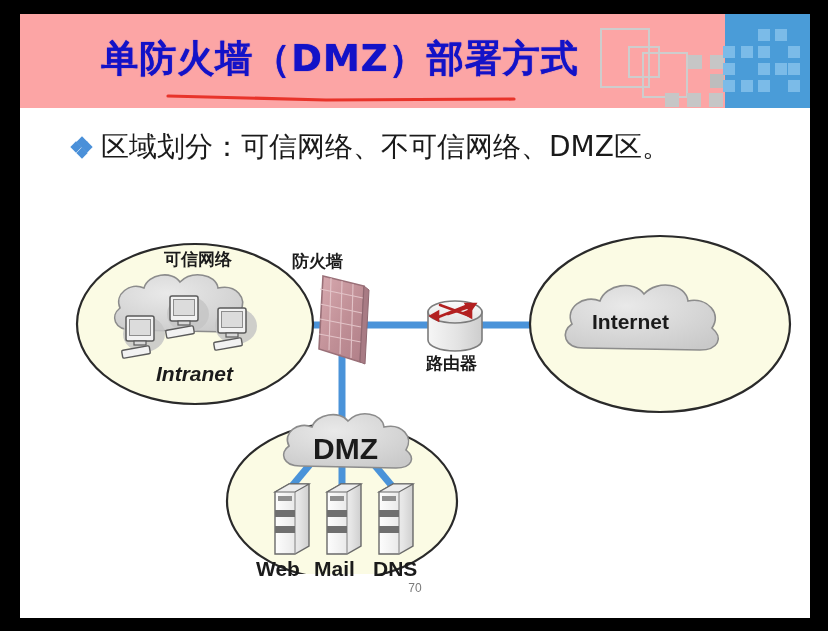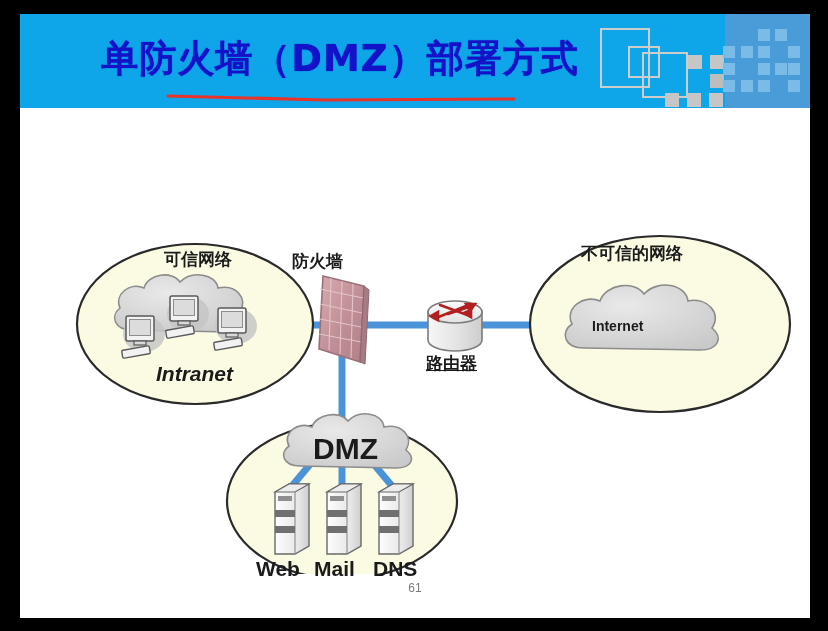--- a/index.html
+++ b/index.html
@@ -4,21 +4,21 @@
 <style>
   html,body{margin:0;padding:0;background:#000;}
   body{width:828px;height:631px;overflow:hidden;font-family:"Liberation Sans","DejaVu Sans",sans-serif;}
 
   #slide{position:relative;width:828px;height:631px;background:#000;}
 
   
   .page{position:absolute;left:20px;top:14px;width:790px;height:604px;background:#ffffff;overflow:hidden;}
 
   
-  .header{position:absolute;left:0;top:0;width:790px;height:94px;background:#0ea5e9;}
+  .header{position:absolute;left:0;top:0;width:790px;height:94px;background:#fca5a5;}
   .header-blue{position:absolute;right:0;top:0;width:85px;height:94px;background:#4a9cd8;}
 
   .deco-sq{position:absolute;background:#c6c6c6;}
   .deco-sq.faint{background:#bdbdbd;}
   .deco-sq.pinkish{background:#cfc3c0;}
   .deco-out{position:absolute;border:2px solid #cdcdcd;background:transparent;}
   .bsq{position:absolute;background:#7bbbe8;}
 
   .title{position:absolute;left:0;top:20px;width:640px;text-align:center;
          font-family:"Liberation Sans","DejaVu Sans",sans-serif;
@@ -90,20 +90,29 @@
         <div class="bsq" style="left:33px;top:66px;width:12px;height:12px;"></div>
         <div class="bsq" style="left:63px;top:66px;width:12px;height:12px;"></div>
       </div>
 
       <div class="title cn-label">单防火墙（DMZ）部署方式</div>
       <svg class="title-underline" width="350" height="8" viewBox="0 0 350 8">
         <path d="M2,2 L160,6 L348,5" stroke="#e8332a" stroke-width="3.2" fill="none" stroke-linecap="round"></path>
       </svg>
     </div>
 
+    <div class="bullet-row">
+      <div class="bullet-diamond">
+        <span style="left:5.5px;top:0px;"></span>
+        <span style="left:0px;top:5.5px;"></span>
+        <span style="left:11px;top:5.5px;"></span>
+        <span style="left:5.5px;top:11px;"></span>
+      </div>
+      <div class="bullet-text cn-label">区域划分：可信网络、不可信网络、DMZ区。</div>
+    </div>
 
     <div class="diagram">
       <svg width="790" height="380" viewBox="0 0 790 380">
         <defs>
           <radialGradient id="cloudGrad" cx="40%" cy="32%" r="80%">
             <stop offset="0%" stop-color="#e9e9e9"></stop>
             <stop offset="100%" stop-color="#c9c9c9"></stop>
           </radialGradient>
           <linearGradient id="fwGrad" x1="0" y1="0" x2="1" y2="1">
             <stop offset="0%" stop-color="#d8aab0"></stop>
@@ -233,29 +242,28 @@
             <rect x="0" y="42" width="20" height="7" fill="#6f6f6f"></rect>
           </g>
         </g>
       </svg>
 
       <div class="dg-label cn-label" style="left:144px;top:54px;font-size:17px;">可信网络</div>
       <div class="dg-label" style="left:136px;top:168px;font-size:21px;font-style:italic;">Intranet</div>
 
       <div class="dg-label cn-label" style="left:272px;top:56px;font-size:17px;">防火墙</div>
 
-      <div class="dg-label cn-label" style="left:406px;top:158px;font-size:17px;text-decoration:underline;">路由器</div>
-
-      <div class="dg-label cn-label" style="left:561px;top:48px;font-size:17px;">不可信的网络</div>
-      <div class="dg-label" style="left:572px;top:124px;font-size:14px;">Internet</div>
+      <div class="dg-label cn-label" style="left:406px;top:158px;font-size:17px;">路由器</div>
+
+      <div class="dg-label" style="left:572px;top:116px;font-size:21px;">Internet</div>
 
       <div class="dg-label" style="left:293px;top:238px;font-size:30px;">DMZ</div>
 
       <div class="dg-label" style="left:236px;top:363px;font-size:21px;">Web</div>
       <div class="dg-label" style="left:294px;top:363px;font-size:21px;">Mail</div>
       <div class="dg-label" style="left:353px;top:363px;font-size:21px;">DNS</div>
 
     </div>
 
-    <div class="pagenum">61</div>
+    <div class="pagenum">70</div>
 
   </div>
 </div>
 
 </body></html>

